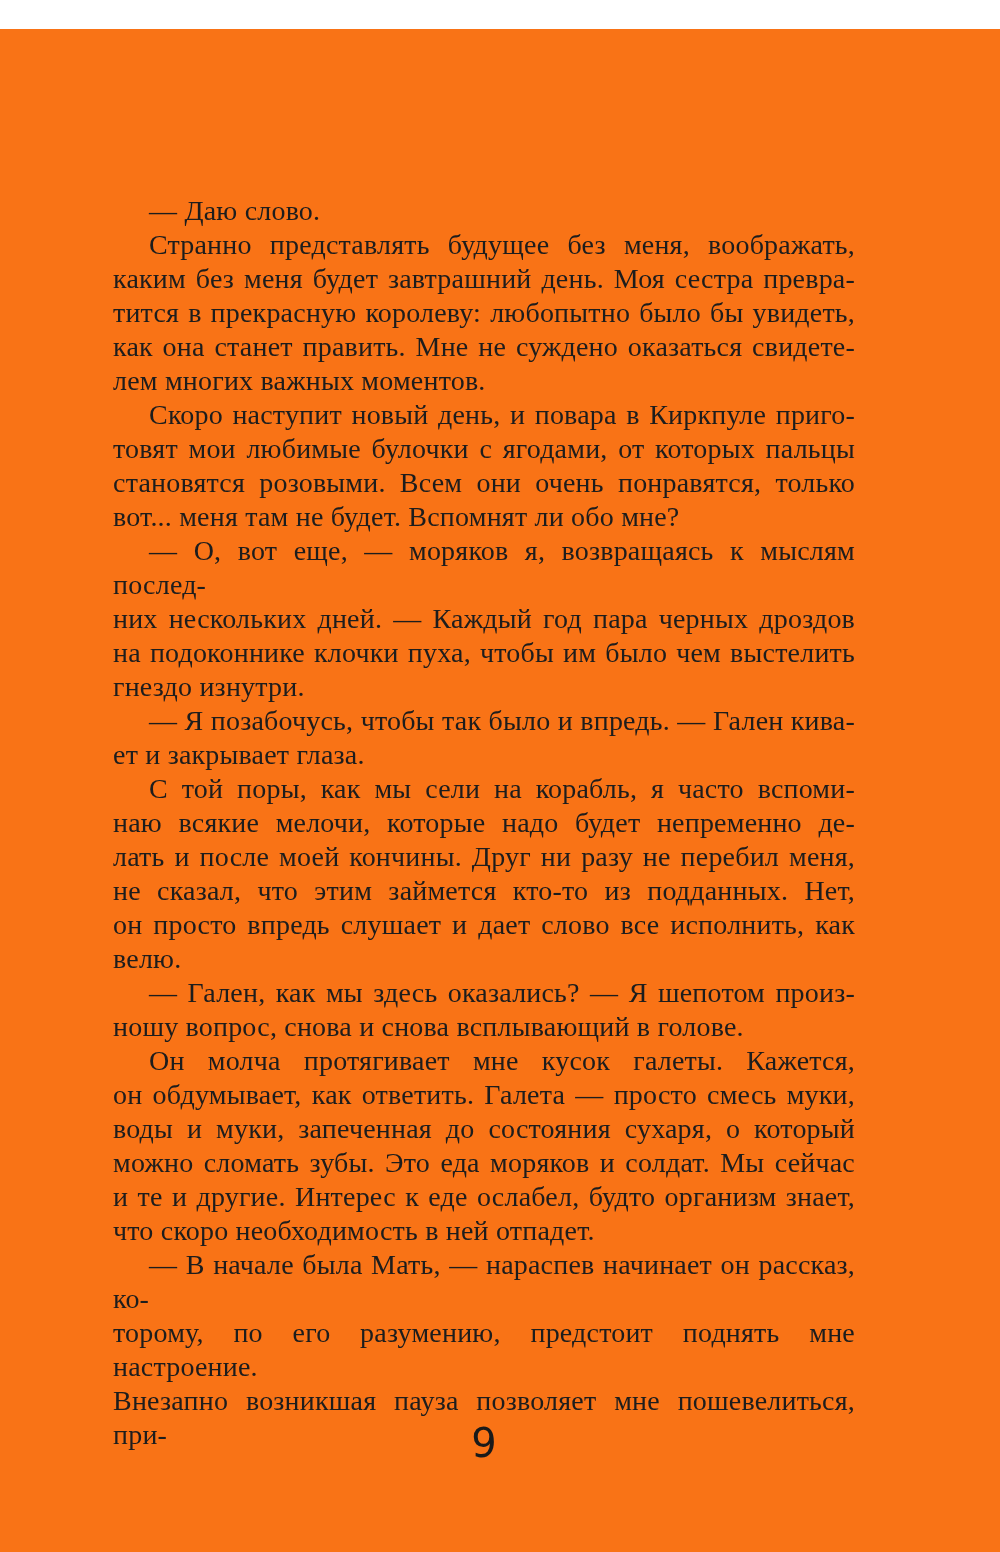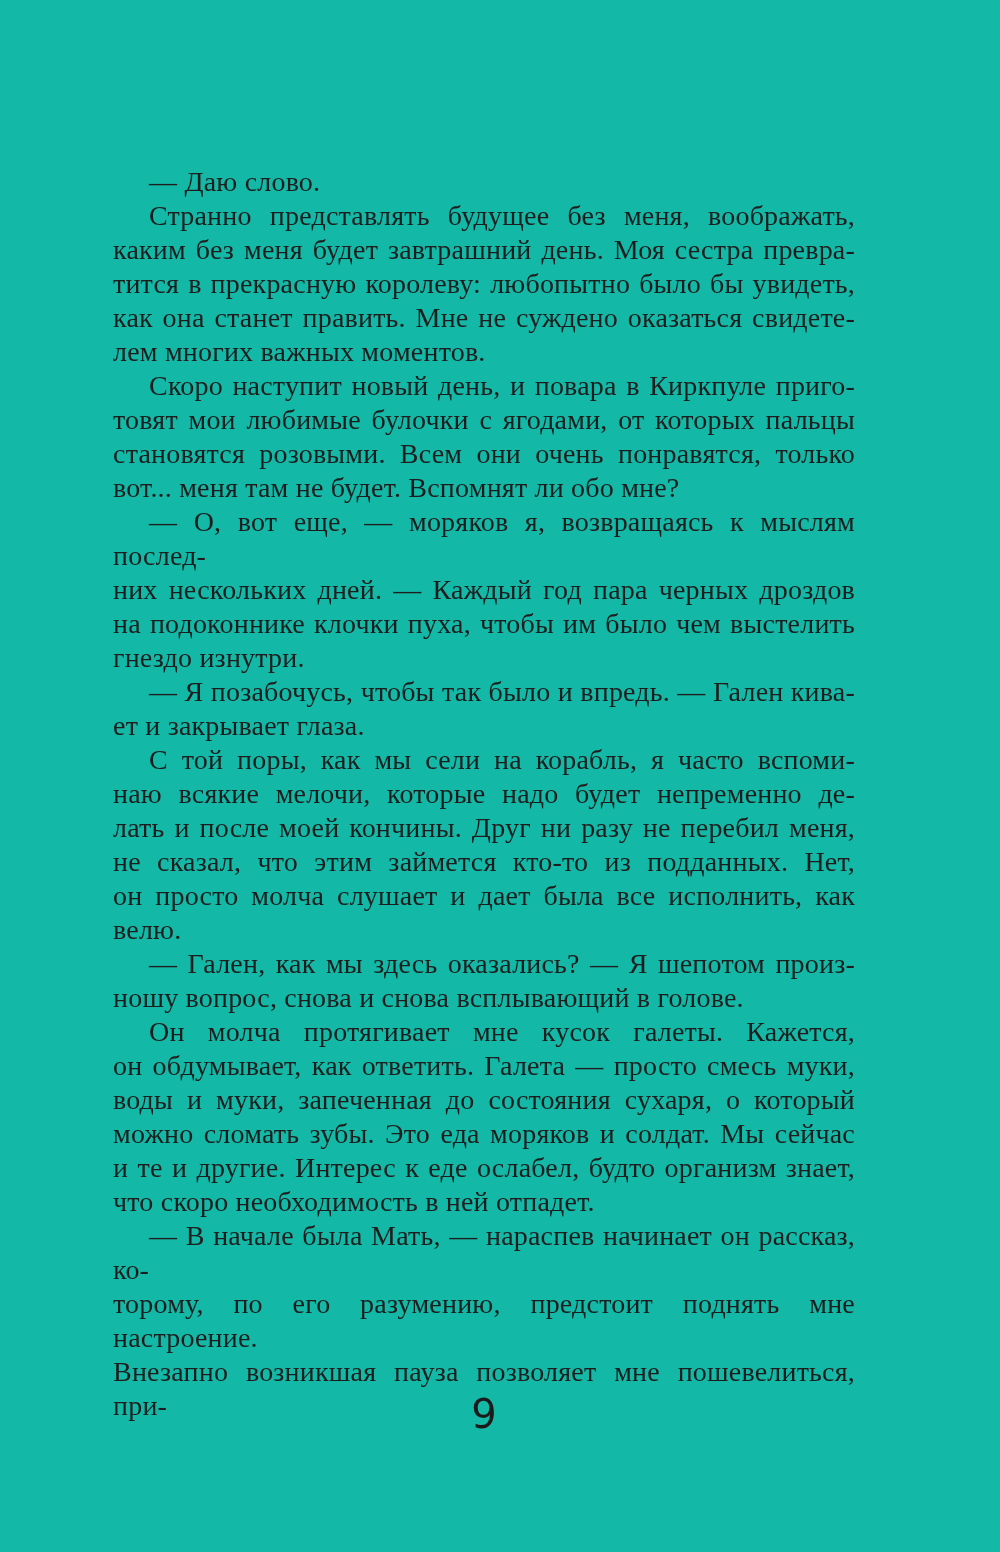--- a/index.html
+++ b/index.html
@@ -10,21 +10,22 @@
     width: 1000px;
     height: 1552px;
     background: #ffffff;
     position: relative;
     overflow: hidden;
     font-family: "Liberation Serif", "DejaVu Serif", serif;
   }
   .page {
     position: absolute;
     inset: 0;
-    background: #14b8a6;
+    background: #f97316;
+    margin-top: 29px;
   }
   .text-block {
     position: absolute;
     left: 113px;
     top: 165px;
     width: 742px;
     font-size: 28px;
     line-height: 34px;
     color: #1d1d1d;
     letter-spacing: 0.2px;
@@ -85,21 +86,21 @@
       </div>
       <div class="para">
         <div class="line first">— Я позабочусь, чтобы так было и впредь. — Гален кива-</div>
         <div class="line end">ет и закрывает глаза.</div>
       </div>
       <div class="para">
         <div class="line first">С той поры, как мы сели на корабль, я часто вспоми-</div>
         <div class="line">наю всякие мелочи, которые надо будет непременно де-</div>
         <div class="line">лать и после моей кончины. Друг ни разу не перебил меня,</div>
         <div class="line">не сказал, что этим займется кто-то из подданных. Нет,</div>
-        <div class="line">он просто молча слушает и дает была все исполнить, как</div>
+        <div class="line">он просто впредь слушает и дает слово все исполнить, как</div>
         <div class="line end">велю.</div>
       </div>
       <div class="para">
         <div class="line first">— Гален, как мы здесь оказались? — Я шепотом произ-</div>
         <div class="line end">ношу вопрос, снова и снова всплывающий в голове.</div>
       </div>
       <div class="para">
         <div class="line first">Он молча протягивает мне кусок галеты. Кажется,</div>
         <div class="line">он обдумывает, как ответить. Галета — просто смесь муки,</div>
         <div class="line">воды и муки, запеченная до состояния сухаря, о который</div>

